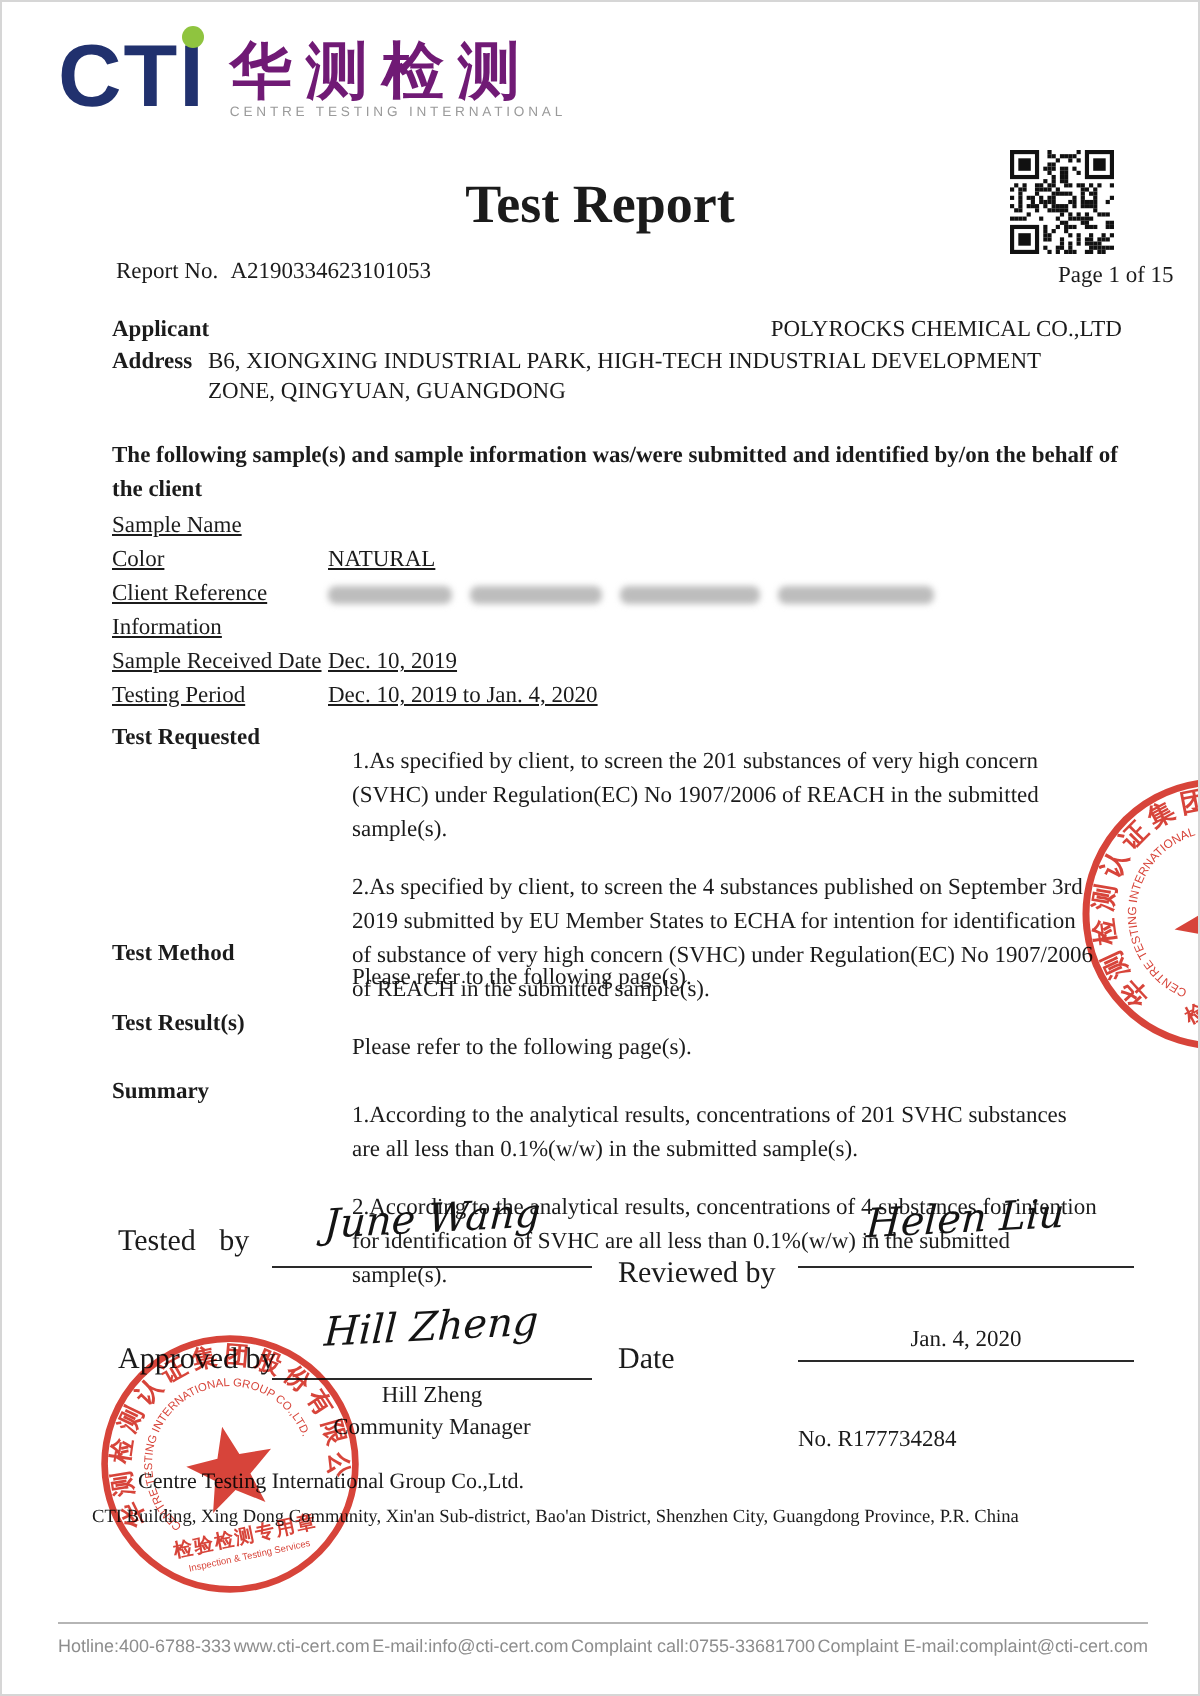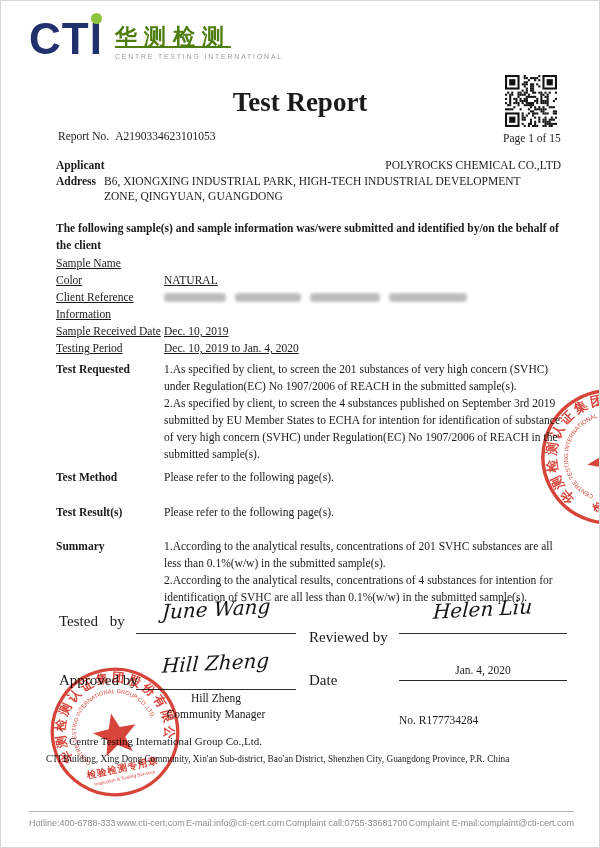--- a/index.html
+++ b/index.html
@@ -4,46 +4,46 @@
 <style>
   html,body{margin:0;padding:0;background:#fff;}
   .page{position:relative;width:598px;height:846px;border:1px solid #d6d6d6;background:#fff;
         overflow:hidden;font-family:"Liberation Serif",serif;color:#1b1b1b;}
   
   .logo{position:absolute;top:16px;left:28px;display:flex;align-items:flex-start;}
   .logo-cti{position:relative;font-family:"Liberation Sans",sans-serif;font-weight:bold;
             font-size:44px;line-height:44px;color:#21316e;letter-spacing:1px;}
   .logo-dot{position:absolute;top:-4px;right:1px;width:11px;height:11px;border-radius:50%;background:#8fc43f;}
   .logo-cn{margin-left:12px;padding-top:6px;}
-  .logo-chinese{font-size:22px;line-height:27px;color:#4d7c0f;letter-spacing:7px;font-weight:600;
-                font-family:"DejaVu Sans","Liberation Sans",sans-serif;text-decoration:underline;}
+  .logo-chinese{font-size:31px;line-height:27px;color:#701a75;letter-spacing:7px;font-weight:600;
+                font-family:"DejaVu Sans","Liberation Sans",sans-serif;}
   .logo-sub{font-size:6.8px;color:#9a9a9a;letter-spacing:1.9px;margin-top:3px;
             font-family:"Liberation Sans",sans-serif;}
   
   .title{position:absolute;top:86px;left:0;width:100%;text-align:center;font-size:27px;font-weight:bold;}
   
   .qr{position:absolute;top:74px;left:504px;width:52px;height:52px;}
-  .page-info{position:absolute;top:131px;left:502px;font-size:11.5px;}
+  .page-info{position:absolute;top:131px;left:528px;font-size:11.5px;}
   
   .report-row{position:absolute;top:129px;left:57px;font-size:11.5px;}
   .report-row .lbl{display:inline-block;width:55px;}
   
   .lv{position:absolute;left:55px;display:grid;grid-template-columns:48px 1fr;font-size:11.5px;line-height:15px;}
   .lv .lbl{font-weight:bold;white-space:nowrap;}
   .intro{position:absolute;top:219px;left:55px;width:512px;font-size:11.5px;font-weight:bold;line-height:17px;}
   .sample-table{position:absolute;top:254px;left:55px;width:505px;font-size:11.5px;line-height:17px;}
   .srow{display:grid;grid-template-columns:108px 1fr;text-decoration:underline;}
   .redacted{display:flex;gap:9px;align-items:center;height:17px;}
   .redacted span{display:inline-block;height:9px;border-radius:4px;background:#bdbdbd;filter:blur(1.6px);}
   .r1{width:62px}.r2{width:66px}.r3{width:70px}.r4{width:78px}
   
   .section{position:absolute;left:55px;width:505px;display:grid;grid-template-columns:108px 1fr;
            font-size:11.5px;line-height:17px;}
   .section .lbl{font-weight:bold;}
-  .section p{margin:0;}
+  .section p{margin:12px;}
   
   .sig-label{position:absolute;font-size:15px;font-family:Liberation Serif, serif;}
   .sigbox{position:absolute;border-bottom:1.5px solid #2a2a2a;text-align:center;}
   .script{font-family:"DejaVu Serif",serif;font-style:italic;font-size:20px;display:inline-block;
           transform:rotate(-3deg) skewX(-6deg);color:#141414;}
   .sig-under{position:absolute;text-align:center;font-size:11.5px;}
   .dateval{font-size:11.5px;}
   .cert-no{position:absolute;top:713px;left:398px;font-size:11.5px;}
   .company{position:absolute;top:734px;left:68px;font-size:11px;}
   .company-addr{position:absolute;top:753px;left:45px;width:530px;font-size:9.3px;}

